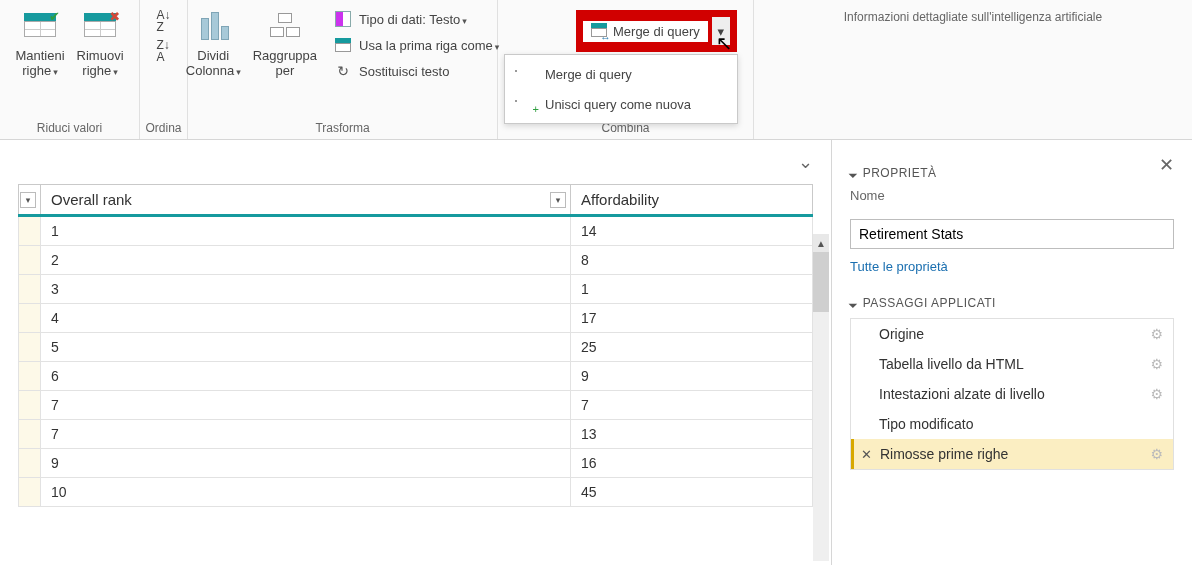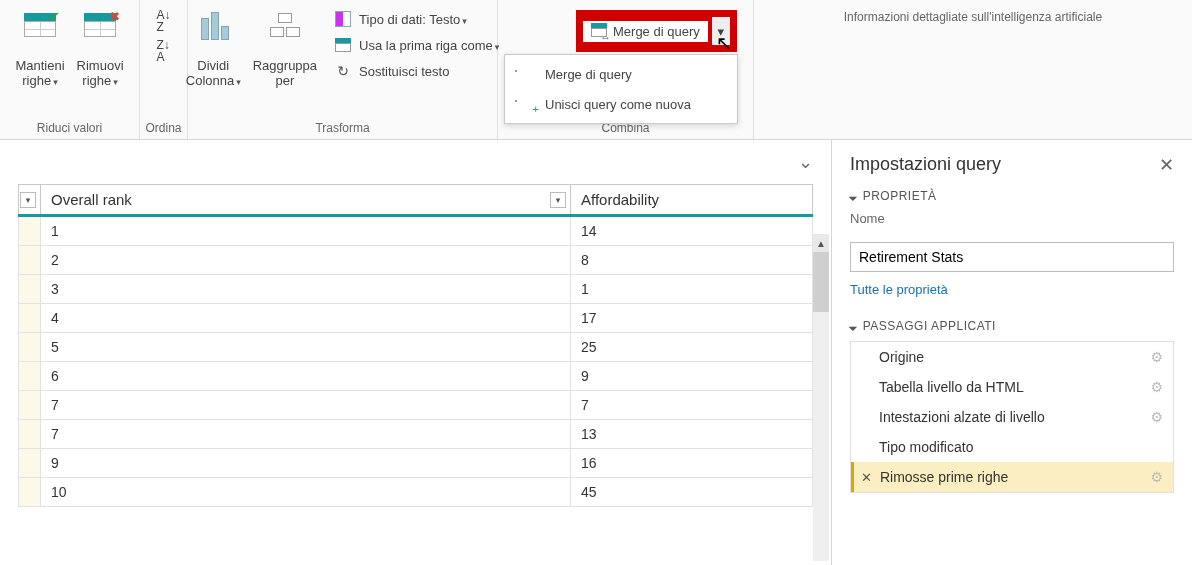--- a/index.html
+++ b/index.html
@@ -4,21 +4,21 @@
 <style>
   * { box-sizing: border-box; margin:0; padding:0; }
   body { font-family: "Segoe UI", Arial, sans-serif; font-size:13px; color:#444; background:#fff; width:1192px; height:565px; overflow:hidden; position:relative;}
   
   .ribbon { display:flex; height:140px; border-bottom:1px solid #d6d6d6; position:relative; background:#fafafa;}
   .group { display:flex; flex-direction:column; align-items:center; padding:6px 4px 2px; border-right:1px solid #e0e0e0; }
   .group-body { flex:1; display:flex; align-items:flex-start; justify-content:center; }
   .group-label { font-size:12px; color:#666; padding:4px 0 2px; text-align:center;}
   .btn-big { display:flex; flex-direction:column; align-items:center; padding:2px 6px; cursor:pointer; }
   .btn-big .icon { width:40px; height:34px; display:flex; align-items:center; justify-content:center; }
-  .btn-big .lbl { font-size:13px; text-align:center; line-height:15px; margin-top:16px;}
+  .btn-big .lbl { font-size:13px; text-align:center; line-height:15px; margin-top:6px;}
   .btn-drop::after { content:"▾"; font-size:9px; color:#555; margin-left:2px;}
   .small-row { display:flex; align-items:center; padding:3px 6px; cursor:pointer; }
   .small-row .icon { width:20px; height:20px; display:flex; align-items:center; justify-content:center; margin-right:6px;}
   .small-row .lbl { font-size:13px; color:#444; white-space:nowrap;}
   .stack { display:flex; flex-direction:column; align-items:flex-start; }
   
   .i-table { width:32px; height:24px; position:relative;}
   .i-table .top { position:absolute; top:0; left:0; width:100%; height:8px; background:#169a9e;}
   .i-table .grid { position:absolute; top:8px; left:0; right:0; bottom:0; background:#fff; border:1px solid #aaa;}
   .i-table .grid::before, .i-table .grid::after { content:""; position:absolute; background:#ccc;}
@@ -286,21 +286,20 @@
           </tbody>
       </table>
       <div class="scroll-v">
         <div class="arrow">▲</div>
         <div class="thumb"></div>
       </div>
     </div>
   </div>
 
   <div class="panel">
-    <h1>Impostazioni query</h1>
     <span class="close">✕</span>
 
     <div class="section-hd">PROPRIETÀ</div>
     <div class="prop-lbl">Nome</div>
     <input class="prop-input" value="Retirement Stats" style="">
     <div class="link">Tutte le proprietà</div>
 
     <div class="section-hd" style="margin-top:22px">PASSAGGI APPLICATI</div>
     <div class="steps" id="steps">
         <div class="step">

